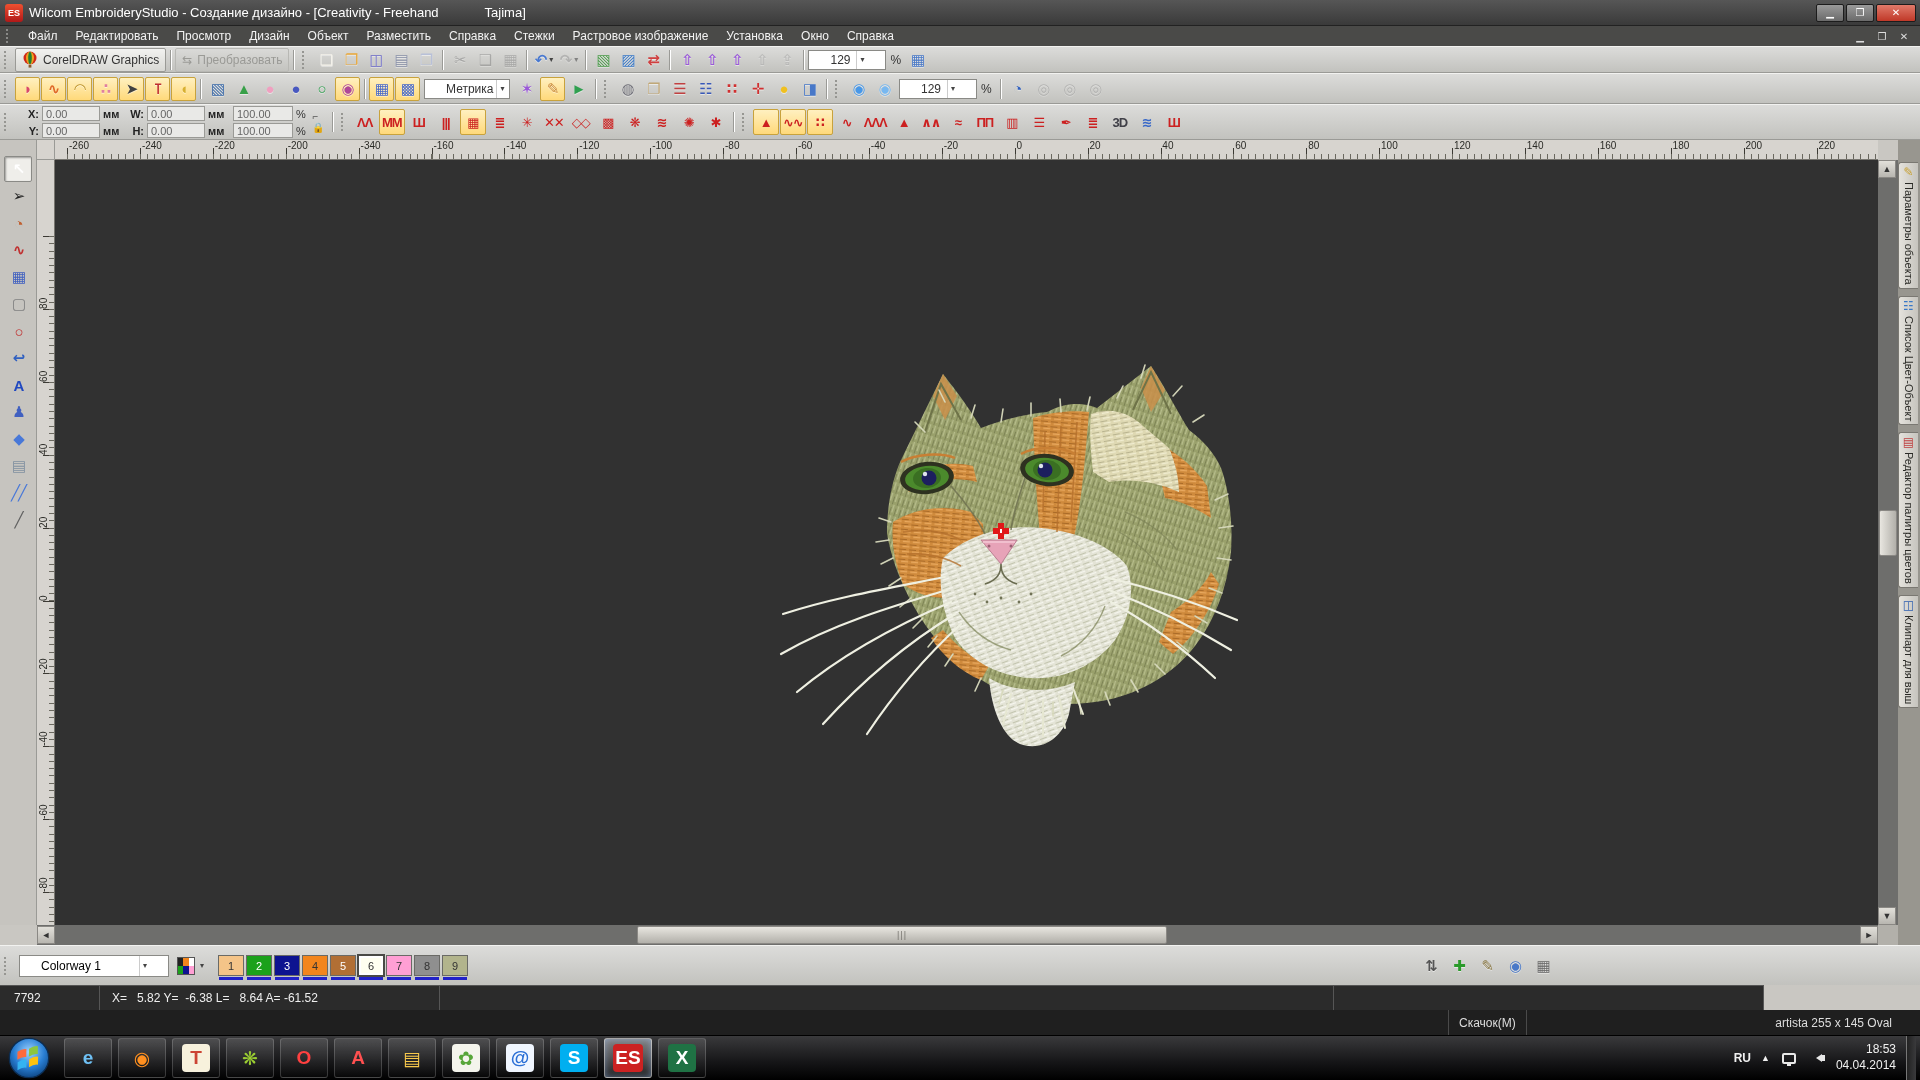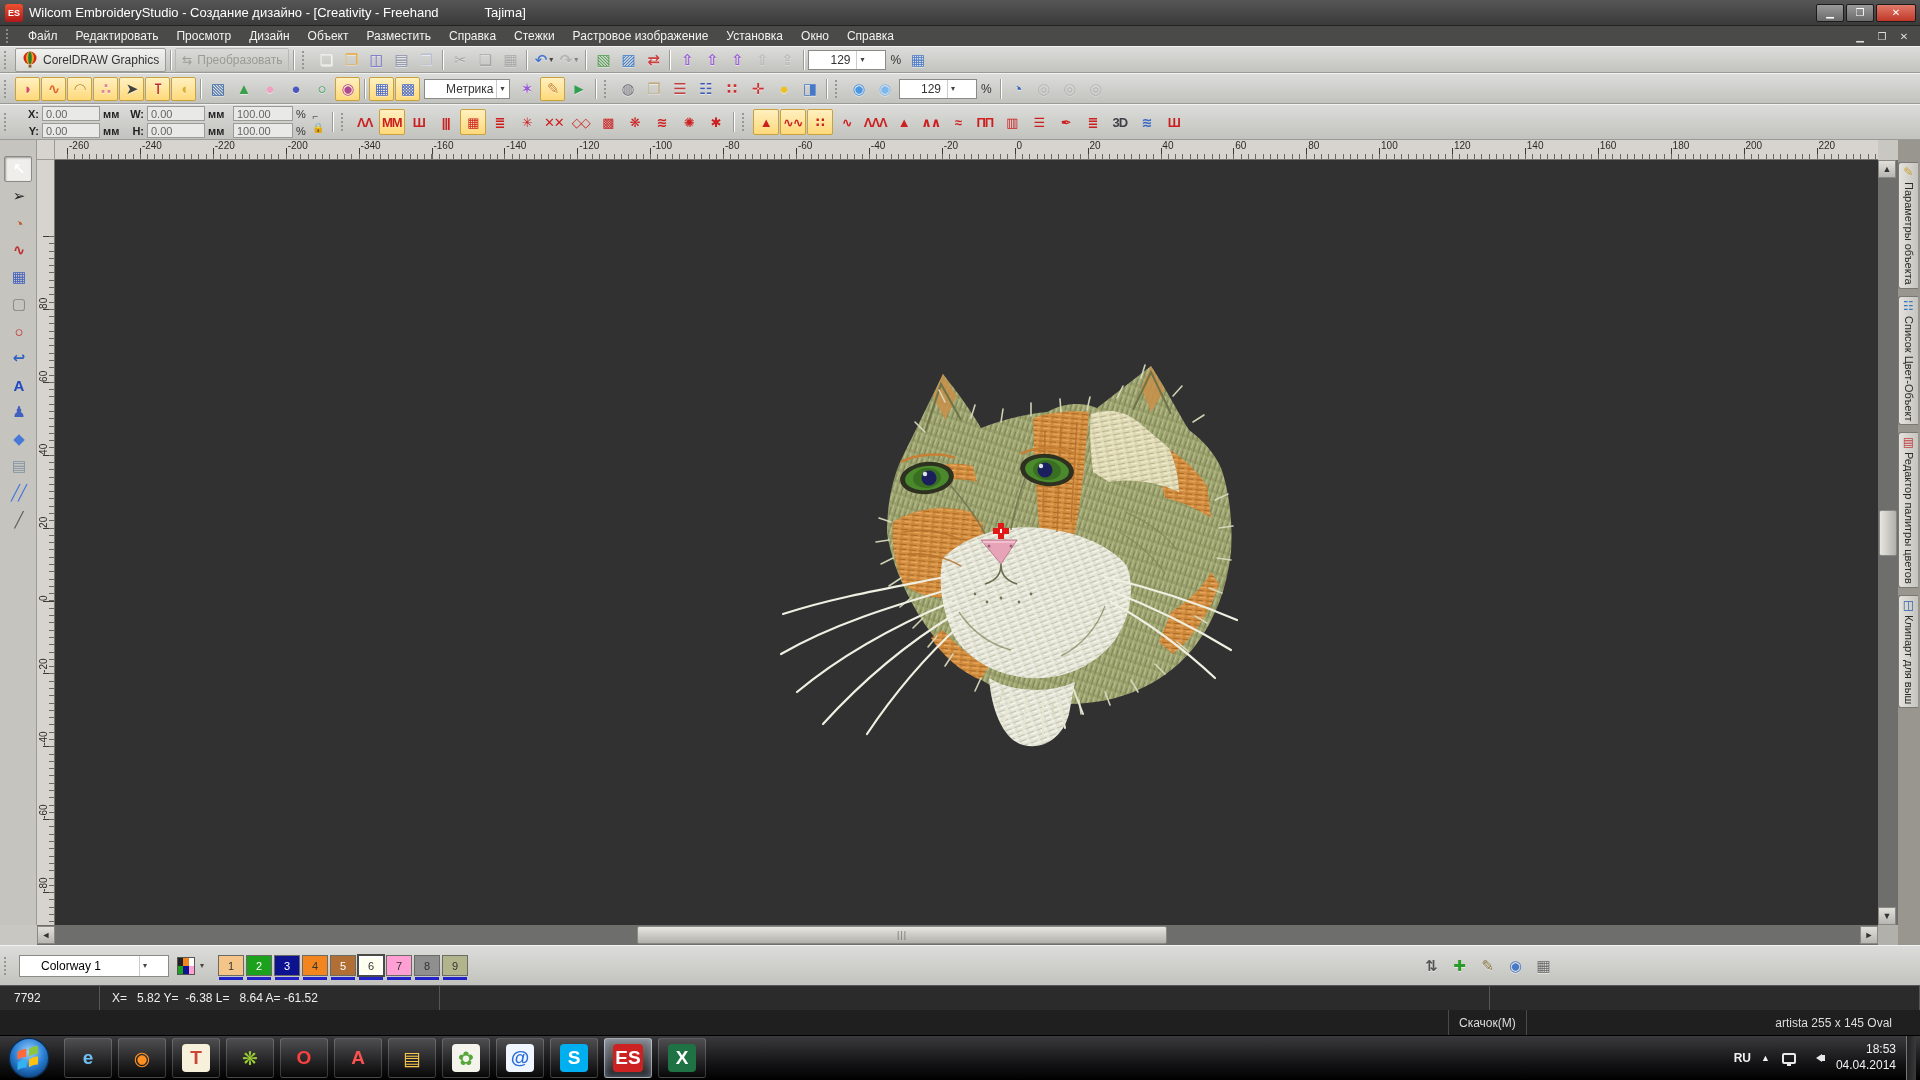--- a/index.html
+++ b/index.html
@@ -121,21 +121,21 @@
     border:1px solid #555;}
   .palgrid b{display:block;}
   .sw{width:26px;height:21px;margin-right:2px;border:1px solid #6a6a66;position:relative;
     display:flex;align-items:center;justify-content:center;font-size:11px;flex:none;}
   .sw::after{content:"";position:absolute;left:0;right:0;bottom:-5px;height:3px;background:#2222c8;}
   .sw.sel{outline:2px solid #4a4a46;outline-offset:-1px;box-shadow:inset 0 0 0 2px #fff;}
   .swatches{display:flex;margin-left:14px;}
   .cwtools{position:absolute;left:1420px;top:8px;display:flex;gap:6px;}
   .cwtools .tbtn{height:22px;min-width:22px;}
   
-  .statusA{position:absolute;left:0;top:985px;width:1920px;height:25px;background:#2b2b2b;color:#eee;
+  .statusA{position:absolute;left:0;top:985px;width:1764px;height:25px;background:#2b2b2b;color:#eee;
     font-size:12px;display:flex;align-items:center;border-top:1px solid #555;}
   .scell{height:100%;display:flex;align-items:center;border-right:1px solid #565656;padding:0 12px;}
   .scell.count{width:100px;justify-content:flex-start;padding-left:14px;}
   .scell.coords{width:340px;white-space:pre;}
   .sfill{flex:1;height:100%;border-right:1px solid #565656;}
   .scell.endcell{width:430px;}
   .statusB{position:absolute;left:0;top:1010px;width:1920px;height:25px;background:#1f1f1f;color:#ddd;
     font-size:12px;}
   .hint{position:absolute;left:1448px;top:0;height:100%;display:flex;align-items:center;padding:0 10px;
     border-left:1px solid #4a4a4a;border-right:1px solid #4a4a4a;}

